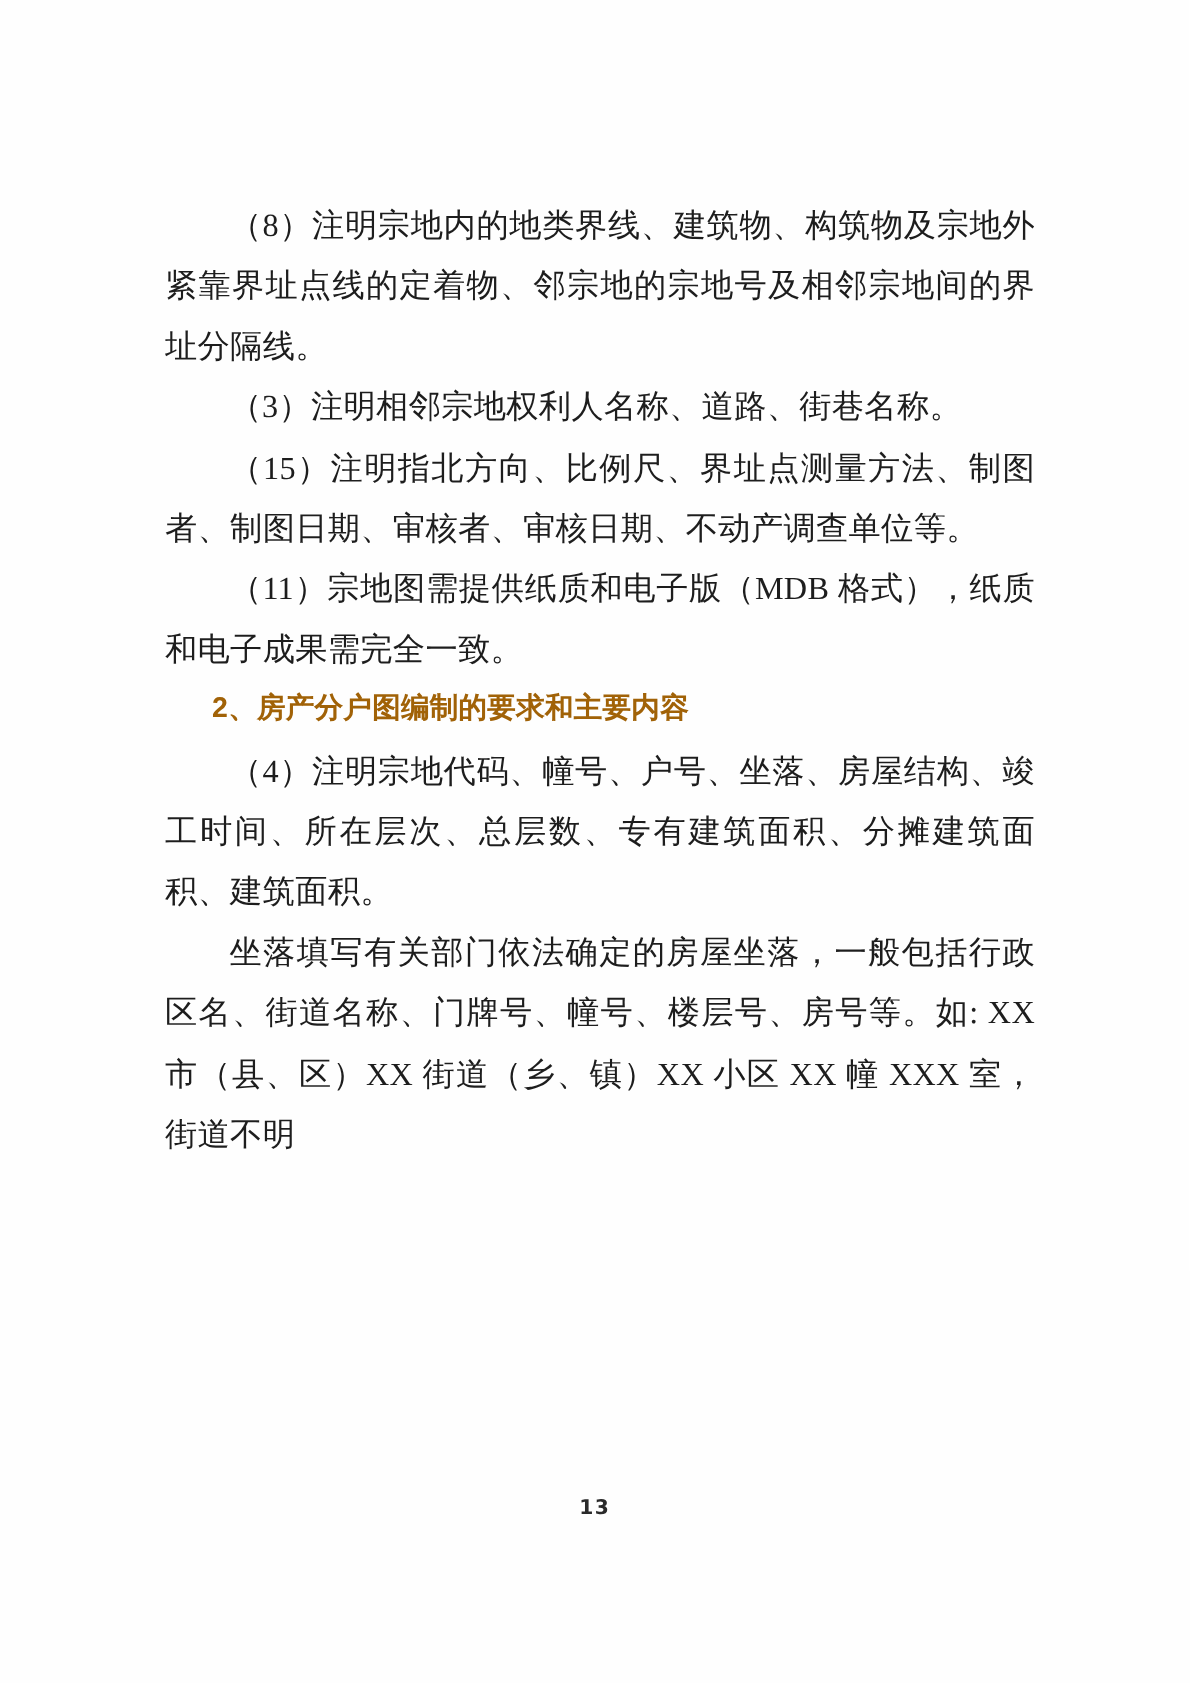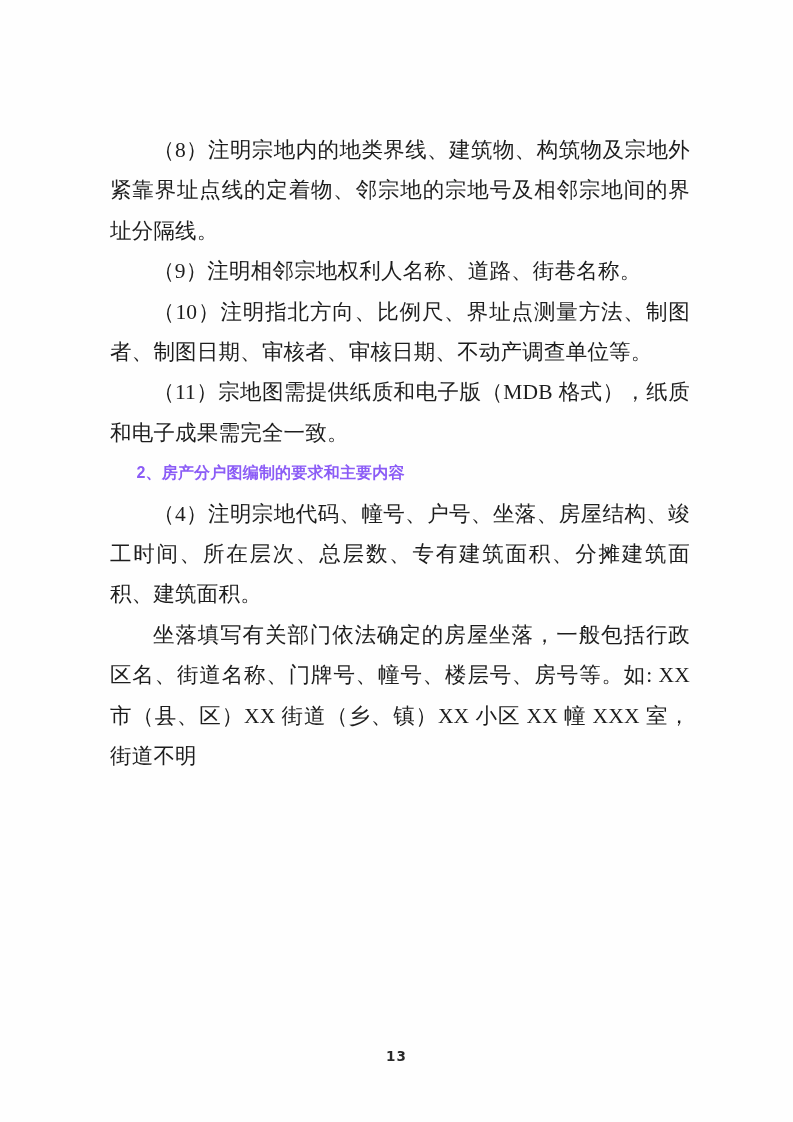--- a/index.html
+++ b/index.html
@@ -28,45 +28,45 @@
   }
   .doc-body p {
     margin: 0;
     padding: 0;
     text-indent: 2em;
   }
   .doc-body p.heading {
     font-family: "Liberation Sans", "DejaVu Sans", sans-serif;
     font-weight: 700;
     text-indent: 1.65em;
-    font-size: 16px;
-    color: #8b5cf6;
+    font-size: 19px;
+    color: #a16207;
   }
   .page-number {
     position: absolute;
     left: 0;
     right: 0;
-    top: 1048px;
+    top: 997px;
     text-align: center;
     font-family: "DejaVu Sans", "Liberation Sans", sans-serif;
     font-size: 13.5px;
     font-weight: 700;
     color: #2a2a2a;
     letter-spacing: 1px;
   }
 </style>
 </head>
 <body>
 
 <div class="page">
 
   <div class="doc-body">
     <p class="body">（8）注明宗地内的地类界线、建筑物、构筑物及宗地外紧靠界址点线的定着物、邻宗地的宗地号及相邻宗地间的界址分隔线。</p>
-    <p class="body">（9）注明相邻宗地权利人名称、道路、街巷名称。</p>
-    <p class="body">（10）注明指北方向、比例尺、界址点测量方法、制图者、制图日期、审核者、审核日期、不动产调查单位等。</p>
+    <p class="body">（3）注明相邻宗地权利人名称、道路、街巷名称。</p>
+    <p class="body">（15）注明指北方向、比例尺、界址点测量方法、制图者、制图日期、审核者、审核日期、不动产调查单位等。</p>
     <p class="body">（11）宗地图需提供纸质和电子版（MDB 格式），纸质和电子成果需完全一致。</p>
     <p class="heading">2、房产分户图编制的要求和主要内容</p>
     <p class="body">（4）注明宗地代码、幢号、户号、坐落、房屋结构、竣工时间、所在层次、总层数、专有建筑面积、分摊建筑面积、建筑面积。</p>
     <p class="body">坐落填写有关部门依法确定的房屋坐落，一般包括行政区名、街道名称、门牌号、幢号、楼层号、房号等。如: XX 市（县、区）XX 街道（乡、镇）XX 小区 XX 幢 XXX 室，街道不明</p>
   </div>
 
   <div class="page-number">13</div>
 
 </div>
 

